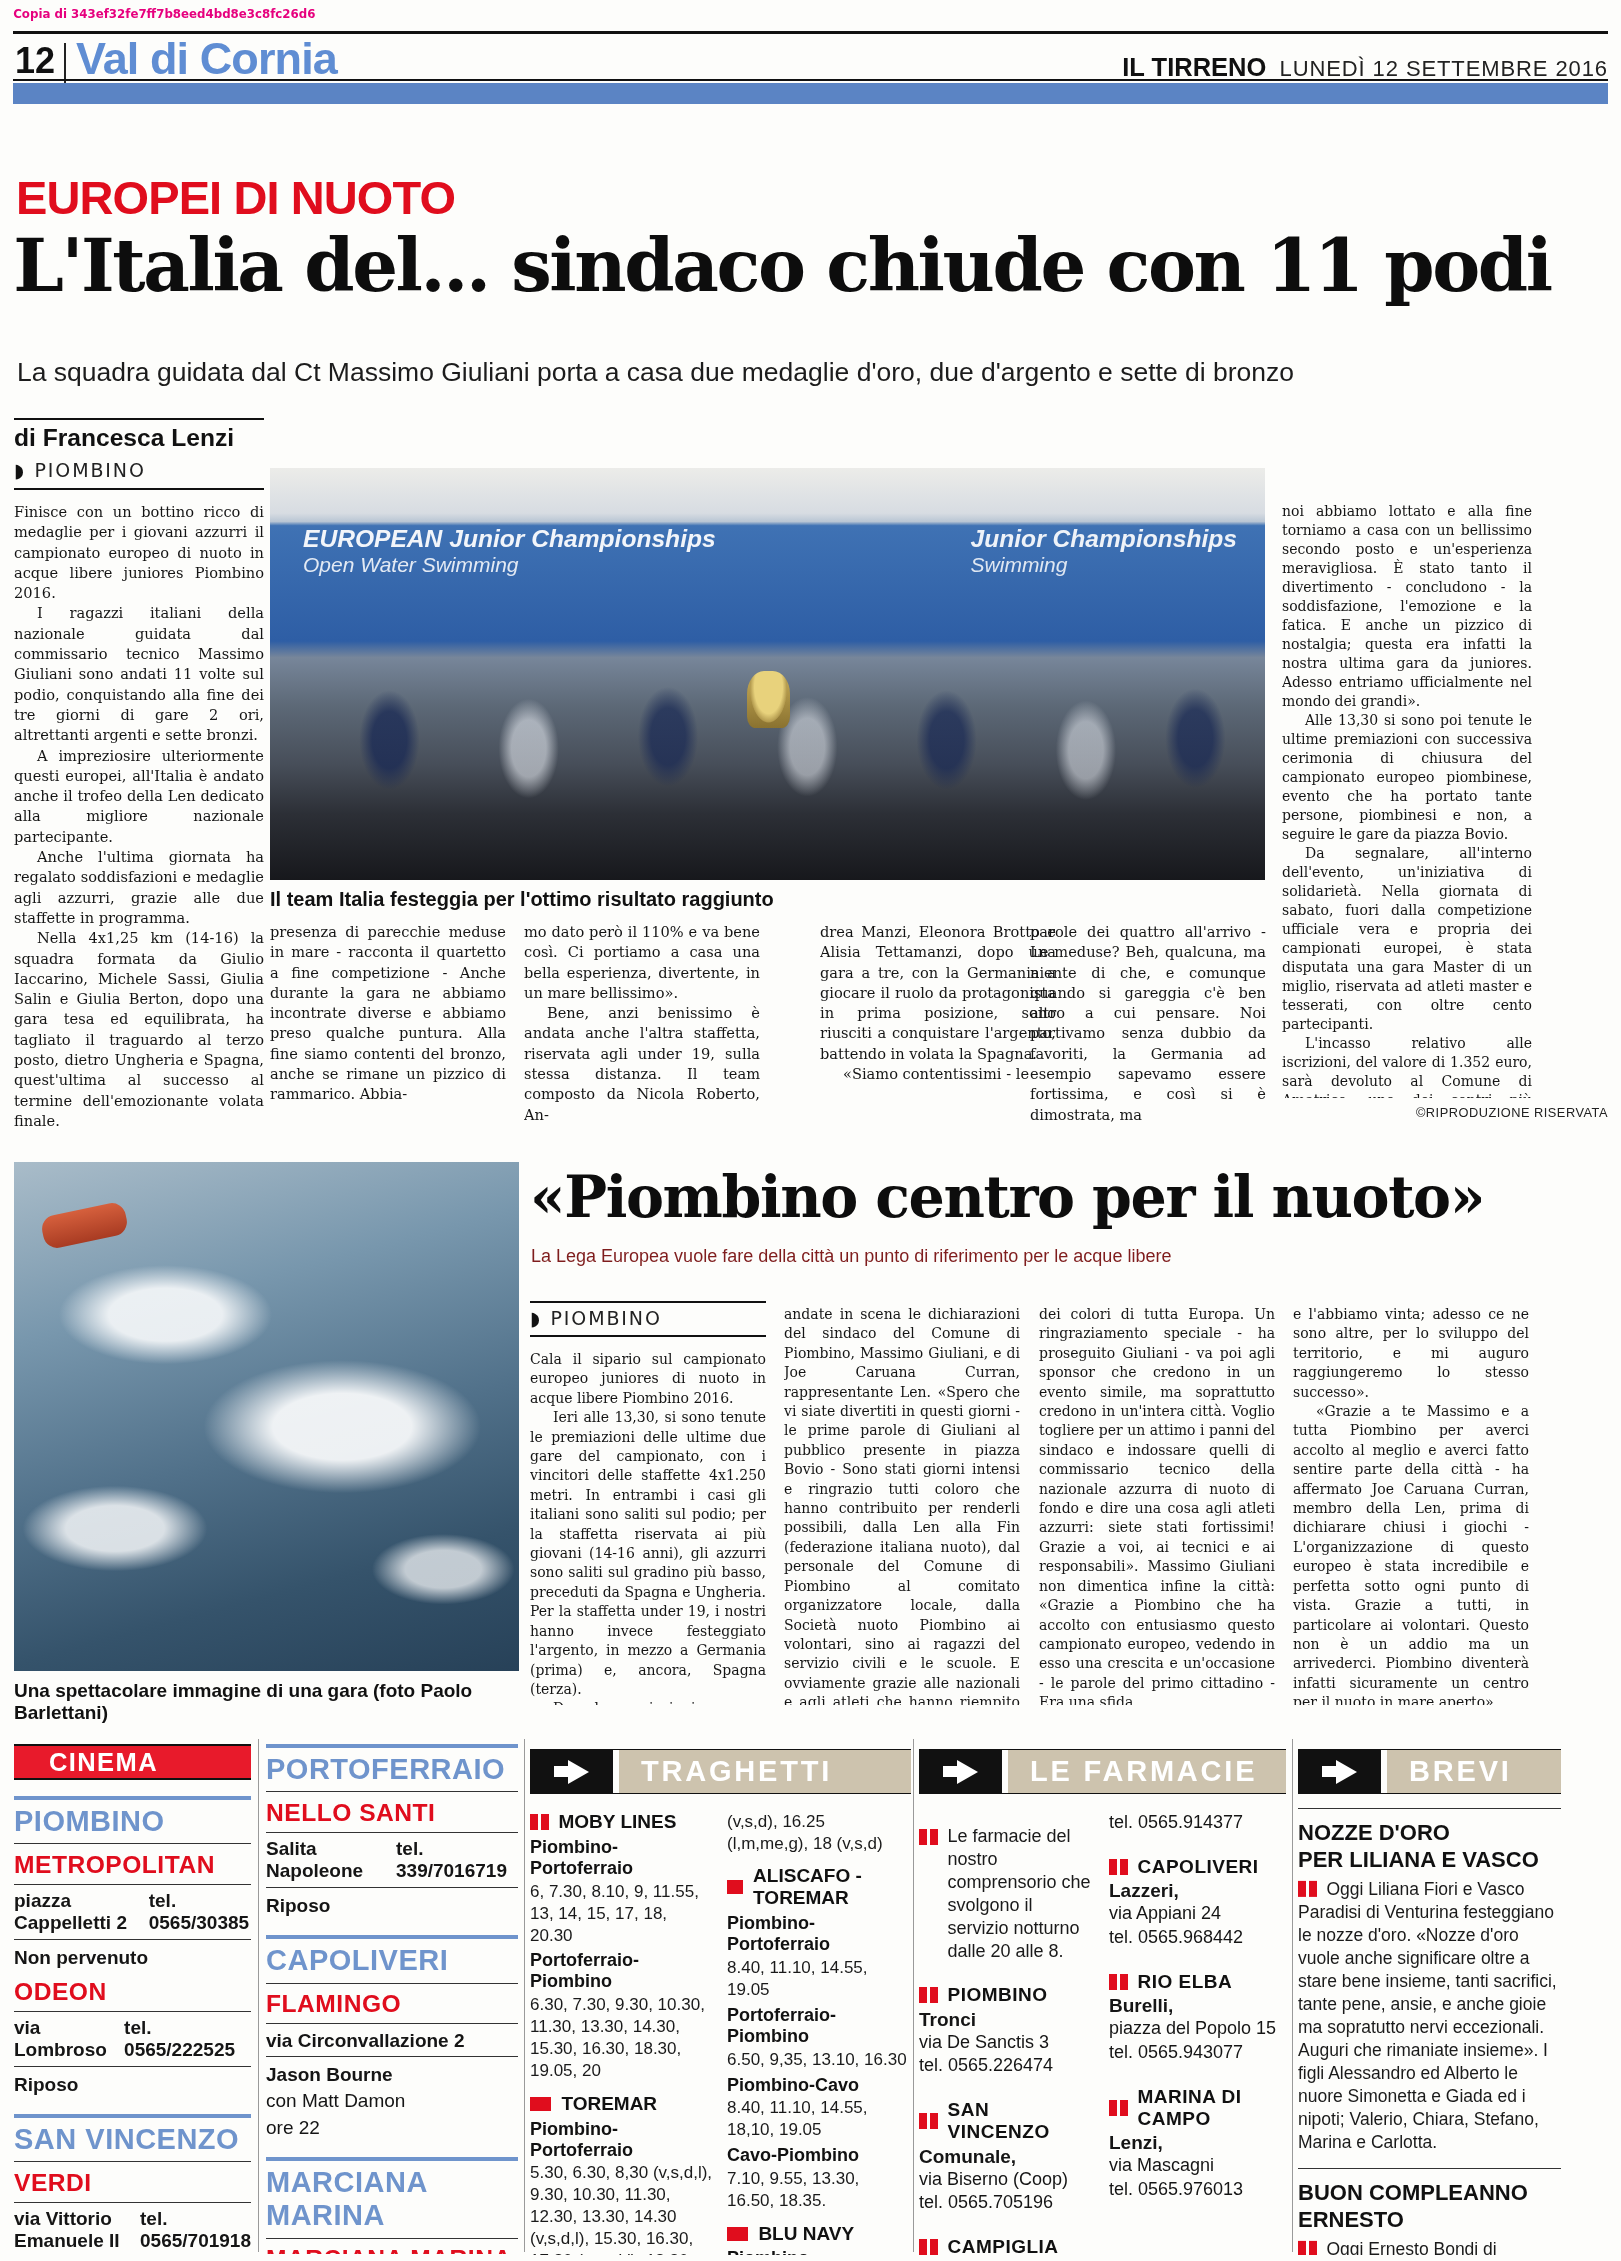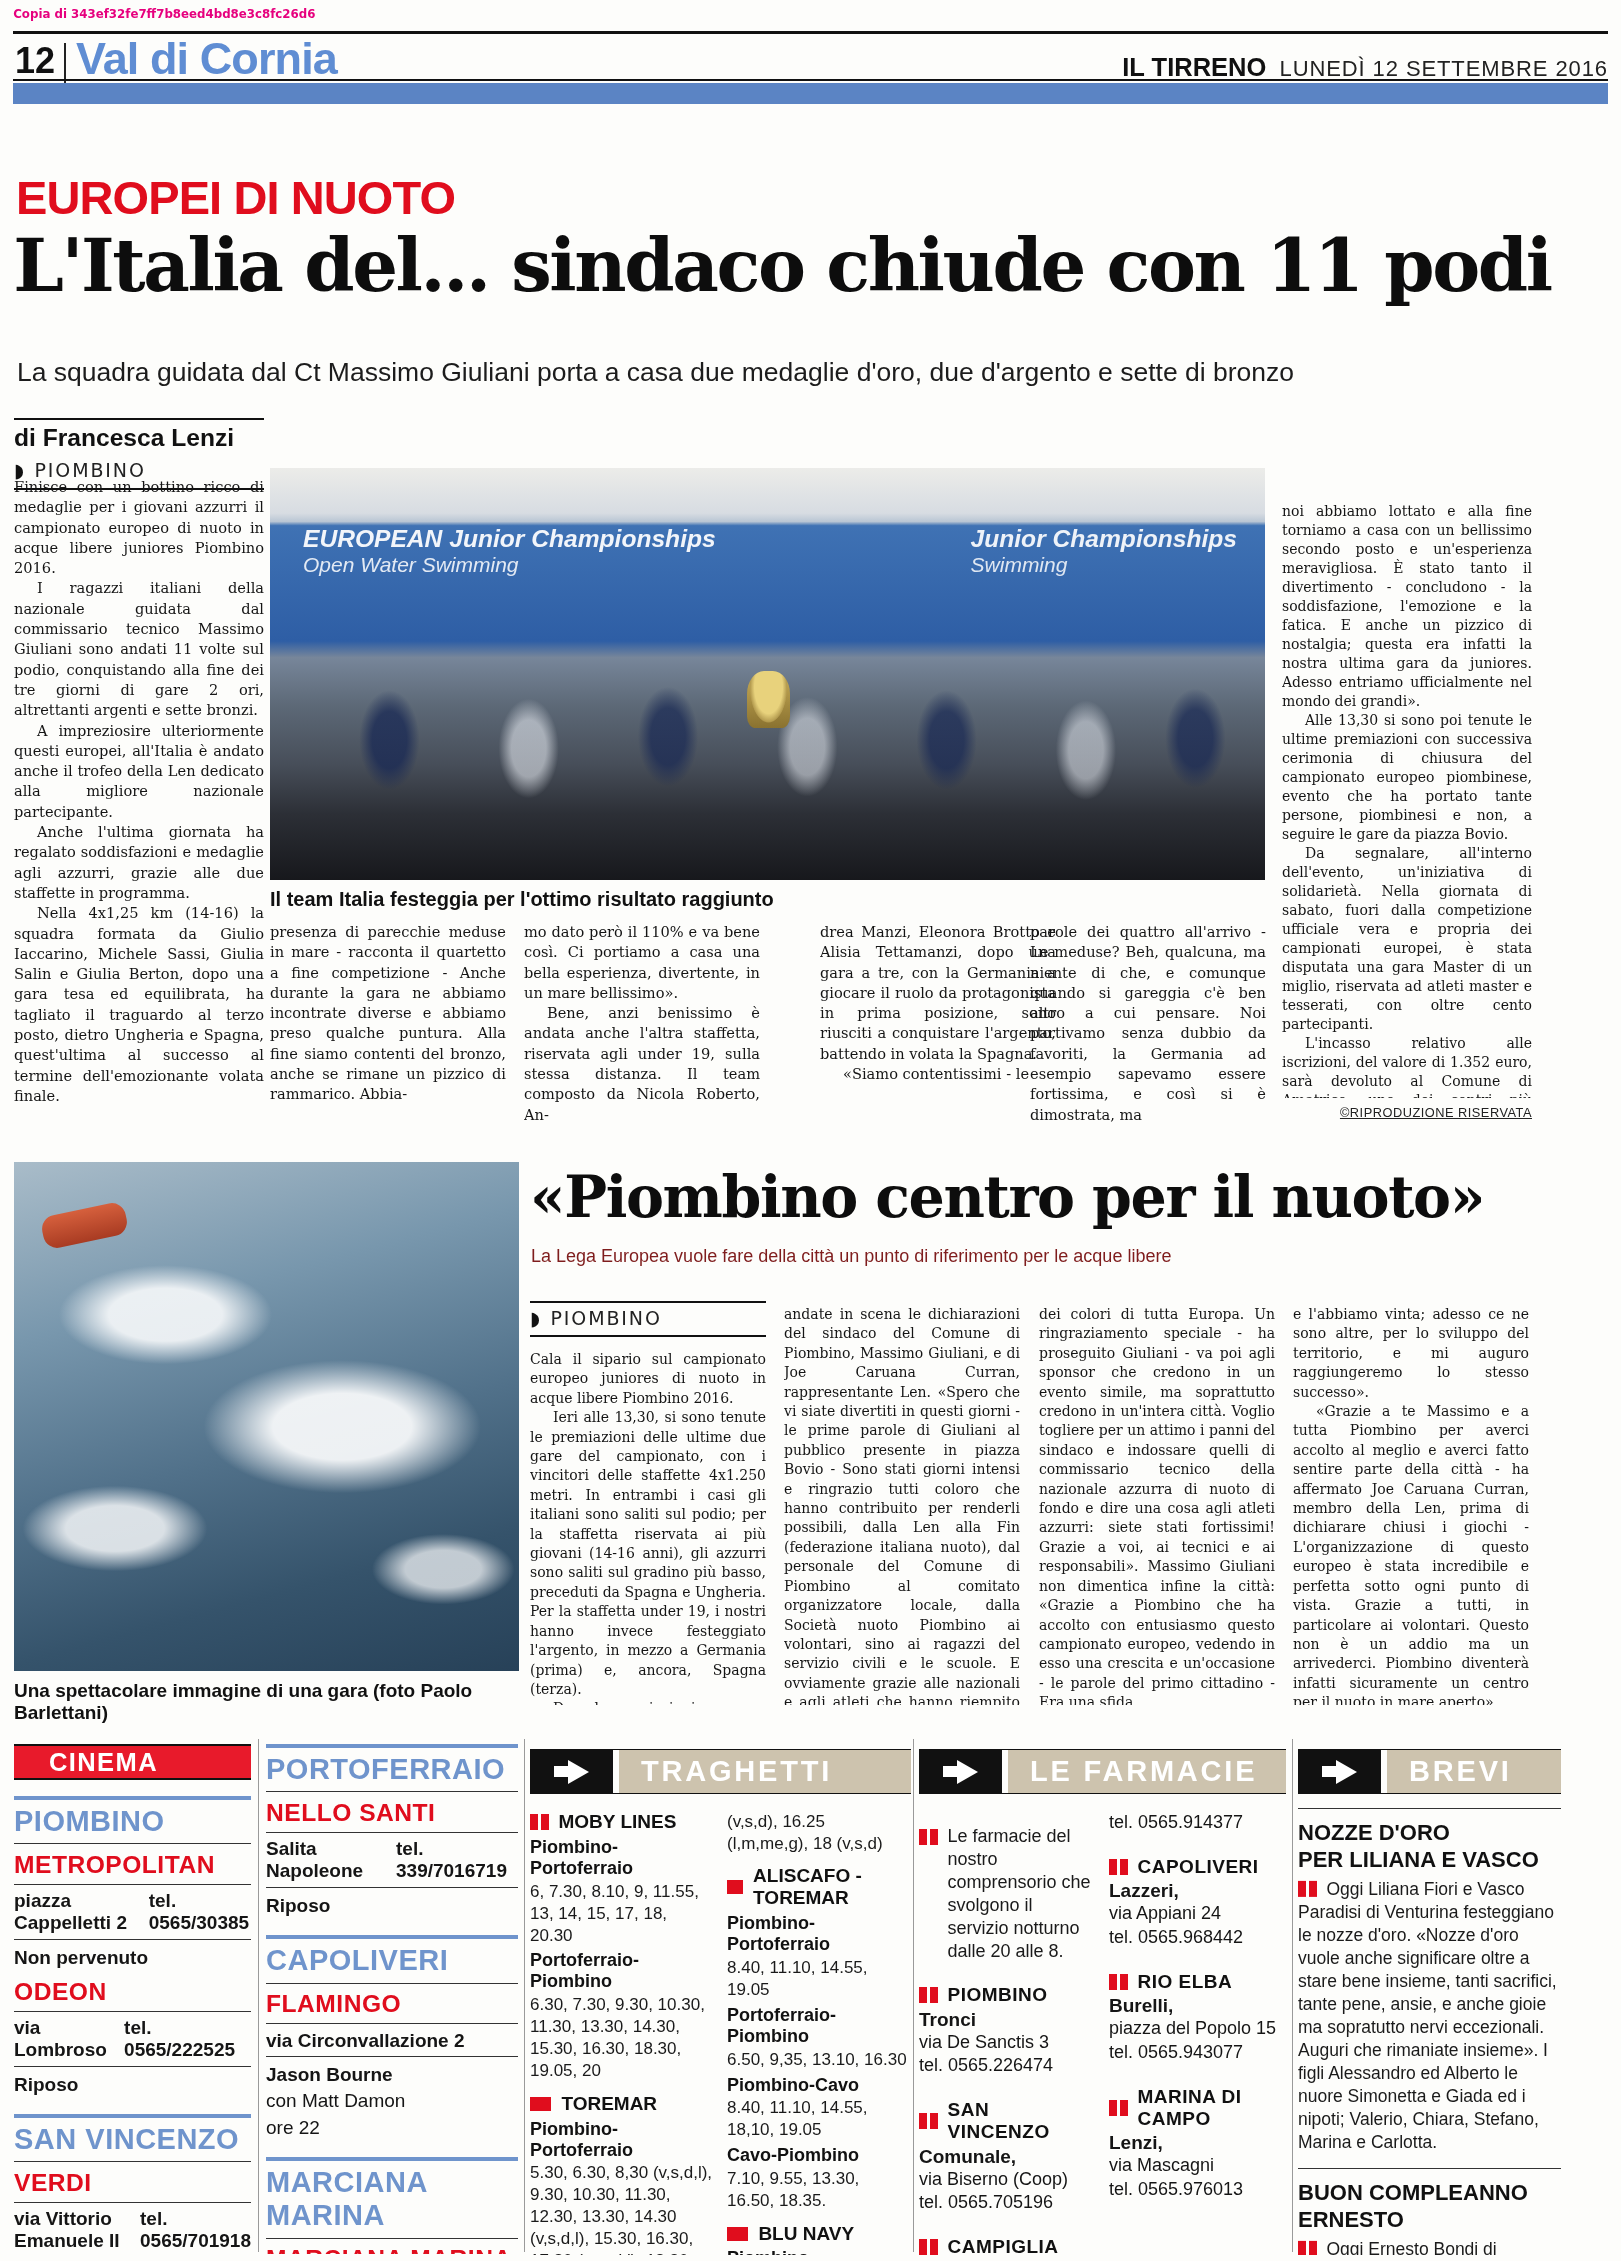--- a/index.html
+++ b/index.html
@@ -141,21 +141,21 @@
   <h1 class="headline1" style="margin:0;">L'Italia del... sindaco chiude con 11 podi</h1>
   <div class="subhead1">La squadra guidata dal Ct Massimo Giuliani porta a casa due medaglie d'oro, due d'argento e sette di bronzo</div>
 
   <div class="rule" style="left:14px;top:418px;width:250px;height:2.4px;"></div>
   <div class="byline">di Francesca Lenzi</div>
   <div class="locline" style="left:14px;top:459px;">
     <span class="mkr">◗</span><span>PIOMBINO</span>
   </div>
   <div class="rule" style="left:14px;top:488px;width:250px;height:1.9px;"></div>
 
-  <div class="bodycol c31" style="left:14px;top:477px;width:250px;height:628px;">
+  <div class="bodycol c31" style="left:14px;top:502px;width:250px;height:628px;">
     <p>Finisce con un bottino ricco di medaglie per i giovani azzurri il campionato europeo di nuoto in acque libere juniores Piombino 2016.</p>
     <p>I ragazzi italiani della nazionale guidata dal commissario tecnico Massimo Giuliani sono andati 11 volte sul podio, conquistando alla fine dei tre giorni di gare 2 ori, altrettanti argenti e sette bronzi.</p>
     <p>A impreziosire ulteriormente questi europei, all'Italia è andato anche il trofeo della Len dedicato alla migliore nazionale partecipante.</p>
     <p>Anche l'ultima giornata ha regalato soddisfazioni e medaglie agli azzurri, grazie alle due staffette in programma.</p>
     <p>Nella 4x1,25 km (14-16) la squadra formata da Giulio Iaccarino, Michele Sassi, Giulia Salin e Giulia Berton, dopo una gara tesa ed equilibrata, ha tagliato il traguardo al terzo posto, dietro Ungheria e Spagna, quest'ultima al successo al termine dell'emozionante volata finale.</p>
 
   </div>
 
   <div class="photo1">
     <div class="banner-l">
@@ -184,21 +184,21 @@
   </div>
   <div class="bodycol c31" style="left:1030px;top:922px;width:236px;height:207px;">
     <p>parole dei quattro all'arrivo - Le meduse? Beh, qualcuna, ma niente di che, e comunque quando si gareggia c'è ben altro a cui pensare. Noi partivamo senza dubbio da favoriti, la Germania ad esempio sapevamo essere fortissima, e così si è dimostrata, ma</p>
   </div>
   <div class="bodycol c30a" style="left:1282px;top:502px;width:250px;height:596px;">
     <p>noi abbiamo lottato e alla fine torniamo a casa con un bellissimo secondo posto e un'esperienza meravigliosa. È stato tanto il divertimento - concludono - la soddisfazione, l'emozione e la fatica. E anche un pizzico di nostalgia; questa era infatti la nostra ultima gara da juniores. Adesso entriamo ufficialmente nel mondo dei grandi».</p>
     <p>Alle 13,30 si sono poi tenute le ultime premiazioni con successiva cerimonia di chiusura del campionato europeo piombinese, evento che ha portato tante persone, piombinesi e non, a seguire le gare da piazza Bovio.</p>
     <p>Da segnalare, all'interno dell'evento, un'iniziativa di solidarietà. Nella giornata di sabato, fuori dalla competizione ufficiale vera e propria dei campionati europei, è stata disputata una gara Master di un miglio, riservata ad atleti master e tesserati, con oltre cento partecipanti.</p>
     <p>L'incasso relativo alle iscrizioni, del valore di 1.352 euro, sarà devoluto al Comune di Amatrice, uno dei centri più duramente colpiti dal terremoto.</p>
   </div>
-  <div class="copyright" style="left:1282px;top:1105px;width:250px;text-decoration:underline;">©RIPRODUZIONE RISERVATA</div>
+  <div class="copyright" style="left:1358px;top:1105px;width:250px;">©RIPRODUZIONE RISERVATA</div>
 
   <div class="photo2">
     <div class="buoy"></div>
   </div>
   <div class="caption abs" style="left:14px;top:1680px;width:505px;font-size:19px;">Una spettacolare immagine di una gara (foto Paolo Barlettani)</div>
 
   <h2 class="headline2" style="margin:0;">«Piombino centro per il nuoto»</h2>
   <div class="subhead2">La Lega Europea vuole fare della città un punto di riferimento per le acque libere</div>
 
   <div class="rule" style="left:530px;top:1301px;width:236px;height:1.9px;"></div>

